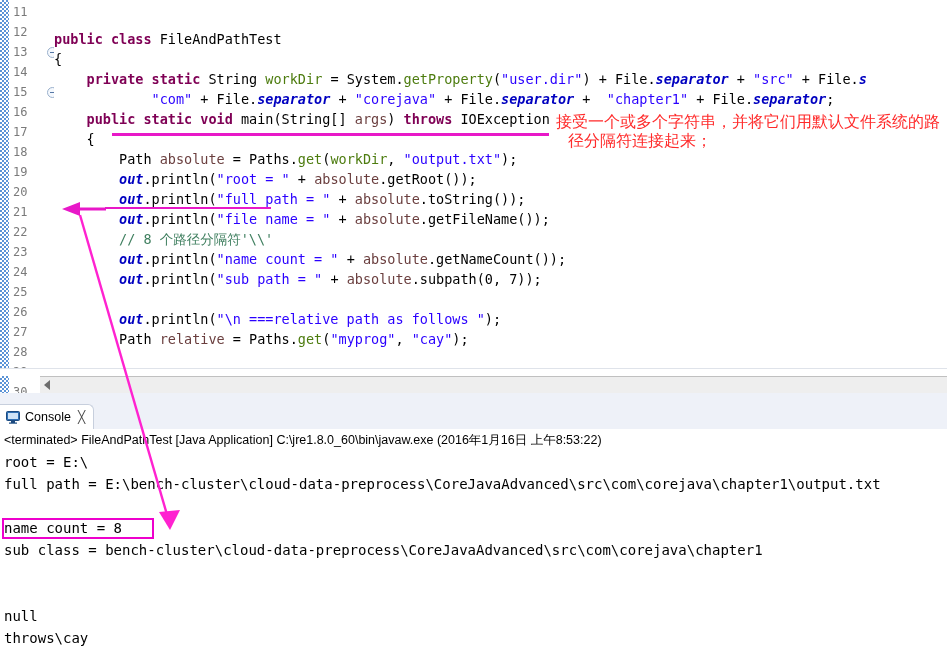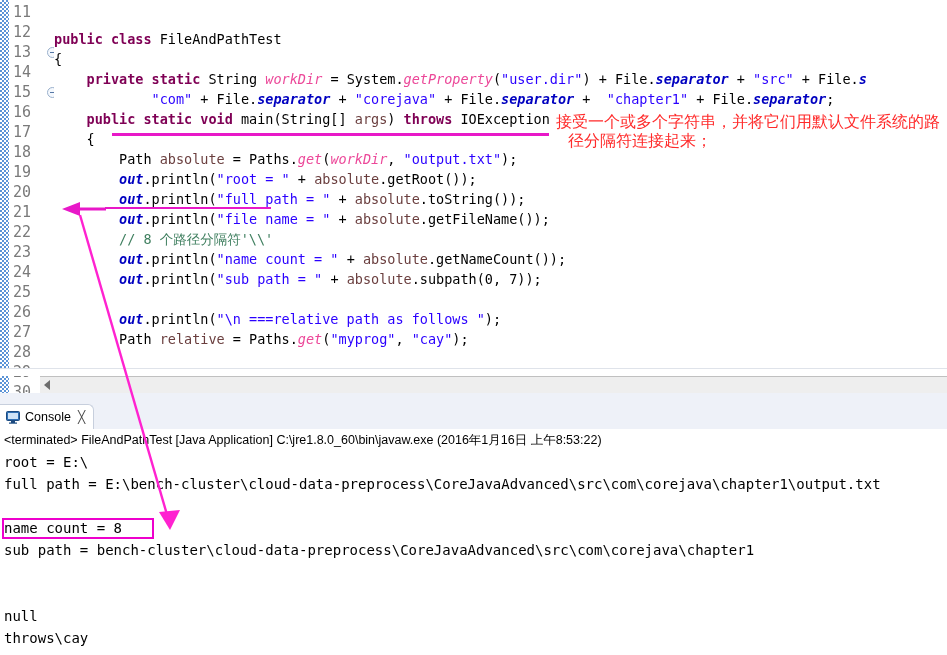--- a/index.html
+++ b/index.html
@@ -29,41 +29,41 @@
     position: absolute; left: 9px; top: 0; width: 45px; height: 393px;
     background: #ffffff;
   }
   .code-area {
     position: absolute; left: 54px; top: 0; right: 0; height: 393px;
     background: #ffffff; overflow: hidden; margin-top: 27px;
   }
   .ln {
     position: absolute; left: 0; width: 34px; text-align: left;
     color: #7a7a7a; font-family: "DejaVu Sans Mono", monospace;
-    font-size: 15px; line-height: 20px; height: 20px;
+    font-size: 12px; line-height: 20px; height: 20px;
     padding-left: 4px;
   }
   .fold {
     position: absolute; left: 38px; width: 11px; height: 11px;
     border: 1px solid #9ab0cc; border-radius: 50%;
     background: #f4f8fd;
   }
   .fold:after {
     content: ""; position: absolute; left: 2px; top: 4px;
     width: 5px; height: 1px; background: #5577a5;
   }
   .cl {
     position: absolute; left: 0; height: 20px; line-height: 20px;
     font-family: "DejaVu Sans Mono", monospace; font-size: 13.5px;
     white-space: pre; color: #000000;
   }
   .kw   { color: #7f0055; font-weight: bold; }
   .str  { color: #2a00ff; }
   .fld  { color: #0000c0; font-weight: bold; font-style: italic; }
-  .fldn { color: #ec4899; font-style: italic; }
+  .fldn { color: #4d7c0f; }
   .stm  { color: #0000c0; font-weight: bold; font-style: italic; }
   .cmt  { color: #3f7f5f; }
   .lvar { color: #6a3e3e; }
   .plain{ color: #000000; }
   .param{ color: #6a3e3e; }
 
   
   .h-scroll {
     position: absolute; left: 40px; bottom: 0; right: 0; height: 17px;
     background: #eeeeee; border-top: 1px solid #c0c0c0;
@@ -220,21 +220,21 @@
         <span>Console</span>
         <span class="close-x">╳</span>
       </div>
     </div>
 
     <div class="console-body" id="console-body">
       <div class="term-line">&lt;terminated&gt; FileAndPathTest [Java Application] C:\jre1.8.0_60\bin\javaw.exe (2016年1月16日 上午8:53:22)</div>
     <div class="out" style="top: 22px;">root = E:\</div>
         <div class="out" style="top: 44px;">full path = E:\bench-cluster\cloud-data-preprocess\CoreJavaAdvanced\src\com\corejava\chapter1\output.txt</div>
         <div class="out" style="top: 88px;">name count = 8</div>
-        <div class="out" style="top: 110px;">sub path = bench-cluster\cloud-data-preprocess\CoreJavaAdvanced\src\com\corejava\chapter1</div>
+        <div class="out" style="top: 110px;">sub class = bench-cluster\cloud-data-preprocess\CoreJavaAdvanced\src\com\corejava\chapter1</div>
         <div class="out" style="top: 132px;"></div>
         <div class="out" style="top: 176px;">null</div>
         <div class="out" style="top: 198px;">throws\cay</div>
         <div class="out" style="top: 220px;">cay</div>
       </div>
 
     <div class="ann-box" style="left:2px; top:125px; width:152px; height:21px;"></div>
   </div>
 
   <svg class="ann-svg" width="947" height="655">

